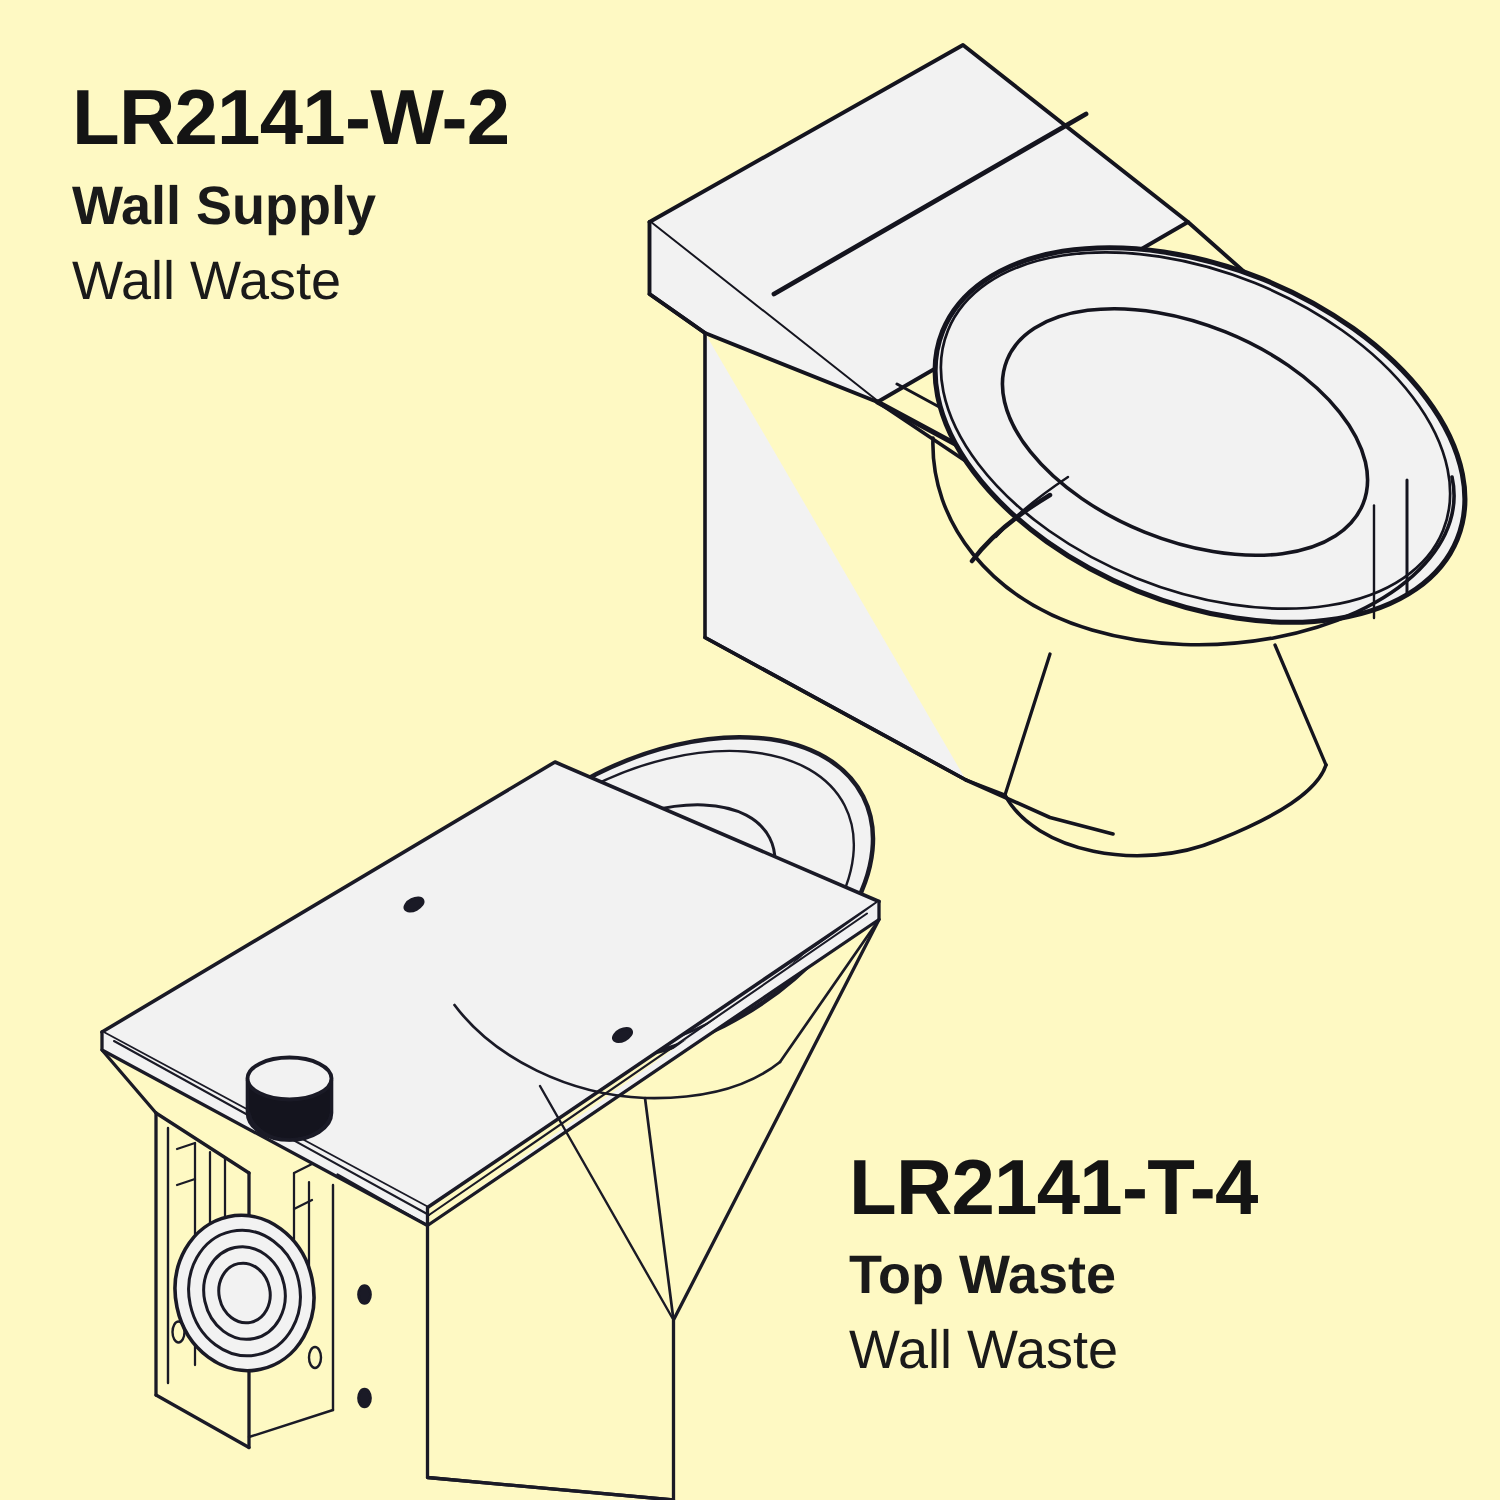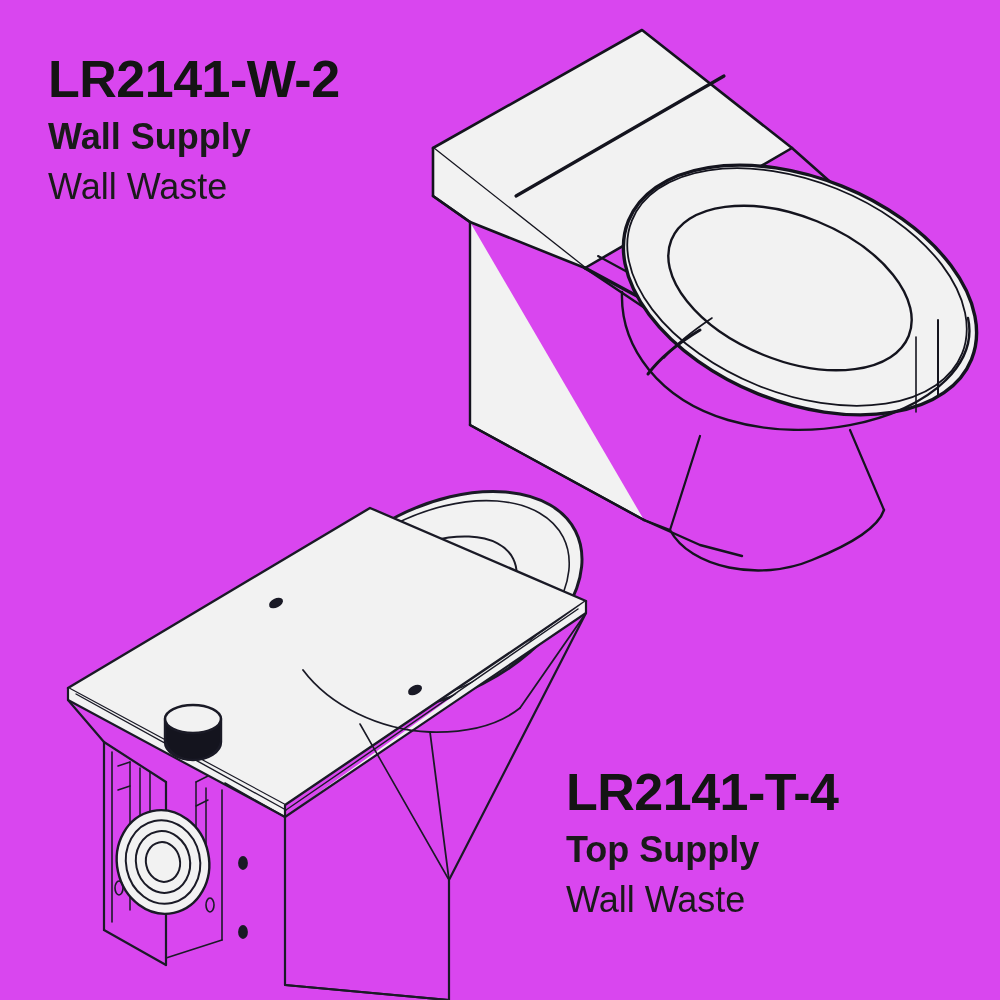--- a/index.html
+++ b/index.html
@@ -14,21 +14,21 @@
     font-family: "Liberation Sans", sans-serif;
     overflow: hidden;
     position: relative;
   }
   #sheet {
     position: absolute;
     left: 0;
     top: 0;
     width: 1000px;
     height: 1000px;
-    background: #d946ef;
+    background: #fef9c3;
   }
   .art-layer {
     position: absolute;
     left: 0;
     top: 0;
     width: 1000px;
     height: 1000px;
   }
   .label-block {
     position: absolute;
@@ -216,17 +216,17 @@
   </svg>
 
   <div class="label-block" id="label-w">
     <div class="label-title">LR2141-W-2</div>
     <div class="label-sub first">Wall Supply</div>
     <div class="label-sub">Wall Waste</div>
   </div>
 
   <div class="label-block" id="label-t">
     <div class="label-title">LR2141-T-4</div>
-    <div class="label-sub first">Top Supply</div>
+    <div class="label-sub first">Top Waste</div>
     <div class="label-sub">Wall Waste</div>
   </div>
 
 </div>
 
 </body></html>

